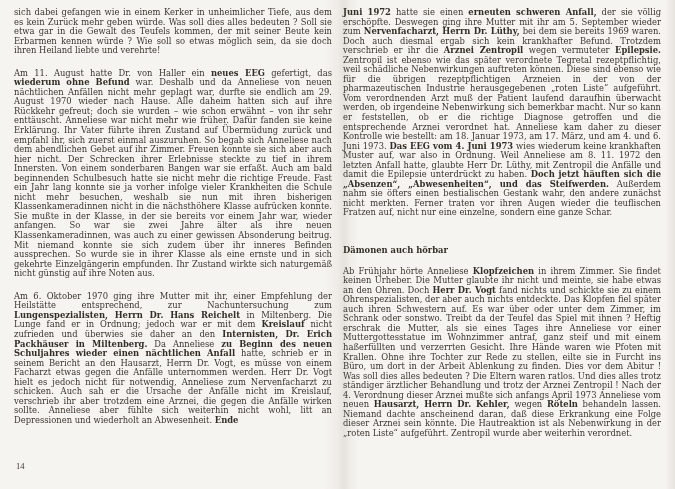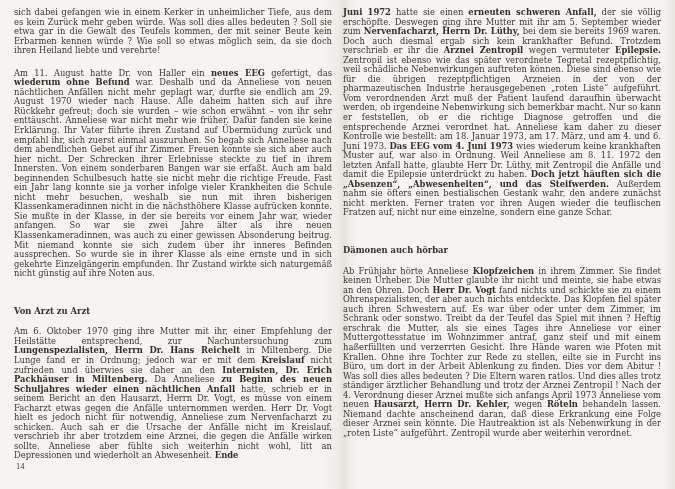--- a/index.html
+++ b/index.html
@@ -72,21 +72,20 @@
   }
 </style>
 </head>
 <body>
 
 <div class="spread">
 
   <div class="page page-left">
       <div class="paragraph"><span class="reg">sich dabei gefangen wie in einem Kerker in unheimlicher Tiefe, aus dem es kein Zurück mehr geben würde. Was soll dies alles bedeuten ? Soll sie etwa gar in die Gewalt des Teufels kommen, der mit seiner Beute kein Erbarmen kennen würde ? Wie soll so etwas möglich sein, da sie doch ihren Heiland liebte und verehrte!</span></div>
       <div class="paragraph"><span class="reg">Am 11. August hatte Dr. von Haller ein </span><span class="bold">neues EEG</span><span class="reg"> gefertigt, das </span><span class="bold">wiederum ohne Befund</span><span class="reg"> war. Deshalb und da Anneliese von neuen nächtlichen Anfällen nicht mehr geplagt war, durfte sie endlich am 29. August 1970 wieder nach Hause. Alle daheim hatten sich auf ihre Rückkehr gefreut; doch sie wurden – wie schon erwähnt – von ihr sehr enttäuscht. Anneliese war nicht mehr wie früher. Dafür fanden sie keine Erklärung. Ihr Vater führte ihren Zustand auf Übermüdung zurück und empfahl ihr, sich zuerst einmal auszuruhen. So begab sich Anneliese nach dem abendlichen Gebet auf ihr Zimmer. Freuen konnte sie sich aber auch hier nicht. Der Schrecken ihrer Erlebnisse steckte zu tief in ihrem Innersten. Von einem sonderbaren Bangen war sie erfaßt. Auch am bald beginnenden Schulbesuch hatte sie nicht mehr die richtige Freude. Fast ein Jahr lang konnte sie ja vorher infolge vieler Krankheiten die Schule nicht mehr besuchen, weshalb sie nun mit ihren bisherigen Klassenkameradinnen nicht in die nächsthöhere Klasse aufrücken konnte. Sie mußte in der Klasse, in der sie bereits vor einem Jahr war, wieder anfangen. So war sie zwei Jahre älter als ihre neuen Klassenkameradinnen, was auch zu einer gewissen Absonderung beitrug. Mit niemand konnte sie sich zudem über ihr inneres Befinden aussprechen. So wurde sie in ihrer Klasse als eine ernste und in sich gekehrte Einzelgängerin empfunden. Ihr Zustand wirkte sich naturgemäß nicht günstig auf ihre Noten aus.</span></div>
-      <div class="heading"><span class="bold">Von Arzt zu Arzt</span></div>
       <div class="paragraph"><span class="reg">Am 6. Oktober 1970 ging ihre Mutter mit ihr, einer Empfehlung der Heilstätte entsprechend, zur Nachuntersuchung zum </span><span class="bold">Lungenspezialisten, Herrn Dr. Hans Reichelt</span><span class="reg"> in Miltenberg. Die Lunge fand er in Ordnung; jedoch war er mit dem </span><span class="bold">Kreislauf</span><span class="reg"> nicht zufrieden und überwies sie daher an den </span><span class="bold">Internisten, Dr. Erich Packhäuser in Miltenberg.</span><span class="reg"> Da Anneliese </span><span class="bold">zu Beginn des neuen Schuljahres wieder einen nächtlichen Anfall</span><span class="reg"> hatte, schrieb er in seinem Bericht an den Hausarzt, Herrn Dr. Vogt, es müsse von einem Facharzt etwas gegen die Anfälle unternommen werden. Herr Dr. Vogt hielt es jedoch nicht für notwendig, Anneliese zum Nervenfacharzt zu schicken. Auch sah er die Ursache der Anfälle nicht im Kreislauf, verschrieb ihr aber trotzdem eine Arznei, die gegen die Anfälle wirken sollte. Anneliese aber fühlte sich weiterhin nicht wohl, litt an Depressionen und wiederholt an Abwesenheit. </span><span class="bold">Ende</span></div>
     </div>
 
   <div class="page page-right">
       <div class="paragraph"><span class="bold">Juni 1972</span><span class="reg"> hatte sie einen </span><span class="bold">erneuten schweren Anfall,</span><span class="reg"> der sie völlig erschöpfte. Deswegen ging ihre Mutter mit ihr am 5. September wieder zum </span><span class="bold">Nervenfacharzt, Herrn Dr. Lüthy,</span><span class="reg"> bei dem sie bereits 1969 waren. Doch auch diesmal ergab sich kein krankhafter Befund. Trotzdem verschrieb er ihr die </span><span class="bold">Arznei Zentropil</span><span class="reg"> wegen vermuteter </span><span class="bold">Epilepsie.</span><span class="reg"> Zentropil ist ebenso wie das später verordnete Tegretal rezeptpflichtig, weil schädliche Nebenwirkungen auftreten können. Diese sind ebenso wie für die übrigen rezeptpflichtigen Arzneien in der von der pharmazeutischen Industrie herausgegebenen „roten Liste“ aufgeführt. Vom verordnenden Arzt muß der Patient laufend daraufhin überwacht werden, ob irgendeine Nebenwirkung sich bemerkbar macht. Nur so kann er feststellen, ob er die richtige Diagnose getroffen und die entsprechende Arznei verordnet hat. Anneliese kam daher zu dieser Kontrolle wie bestellt: am 18. Januar 1973, am 17. März, und am 4. und 6. Juni 1973. </span><span class="bold">Das EEG vom 4. Juni 1973</span><span class="reg"> wies wiederum keine krankhaften Muster auf, war also in Ordnung. Weil Anneliese am 8. 11. 1972 den letzten Anfall hatte, glaubte Herr Dr. Lüthy, mit Zentropil die Anfälle und damit die Epilepsie unterdrückt zu haben. </span><span class="bold">Doch jetzt häuften sich die „Absenzen“, „Abwesenheiten“, und das Steifwerden.</span><span class="reg"> Außerdem nahm sie öfters einen bestialischen Gestank wahr, den andere zunächst nicht merkten. Ferner traten vor ihren Augen wieder die teuflischen Fratzen auf, nicht nur eine einzelne, sondern eine ganze Schar.</span></div>
       <div class="heading"><span class="bold">Dämonen auch hörbar</span></div>
       <div class="paragraph"><span class="reg">Ab Frühjahr hörte Anneliese </span><span class="bold">Klopfzeichen</span><span class="reg"> in ihrem Zimmer. Sie findet keinen Urheber. Die Mutter glaubte ihr nicht und meinte, sie habe etwas an den Ohren. Doch </span><span class="bold">Herr Dr. Vogt</span><span class="reg"> fand nichts und schickte sie zu einem Ohrenspezialisten, der aber auch nichts entdeckte. Das Klopfen fiel später auch ihren Schwestern auf. Es war über oder unter dem Zimmer, im Schrank oder sonstwo. Treibt da der Teufel das Spiel mit ihnen ? Heftig erschrak die Mutter, als sie eines Tages ihre Anneliese vor einer Muttergottesstatue im Wohnzimmer antraf, ganz steif und mit einem haßerfüllten und verzerrten Gesicht. Ihre Hände waren wie Pfoten mit Krallen. Ohne ihre Tochter zur Rede zu stellen, eilte sie in Furcht ins Büro, um dort in der Arbeit Ablenkung zu finden. Dies vor dem Abitur ! Was soll dies alles bedeuten ? Die Eltern waren ratlos. Und dies alles trotz ständiger ärztlicher Behandlung und trotz der Arznei Zentropil ! Nach der 4. Verordnung dieser Arznei mußte sich anfangs April 1973 Anneliese vom neuen </span><span class="bold">Hausarzt, Herrn Dr. Kehler,</span><span class="reg"> wegen </span><span class="bold">Röteln</span><span class="reg"> behandeln lassen. Niemand dachte anscheinend daran, daß diese Erkrankung eine Folge dieser Arznei sein könnte. Die Hautreaktion ist als Nebenwirkung in der „roten Liste“ aufgeführt. Zentropil wurde aber weiterhin verordnet.</span></div>
     </div>
 
   <div class="gutter-shadow"></div>

